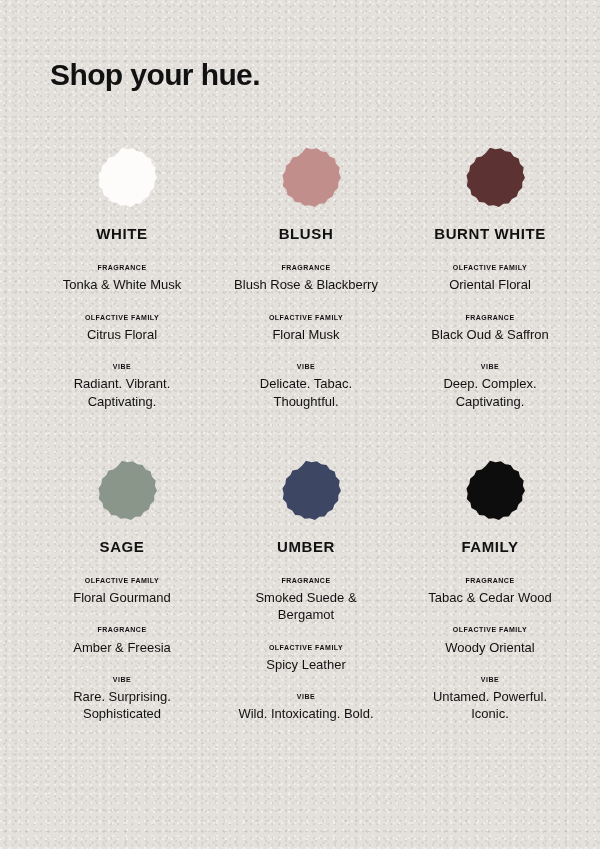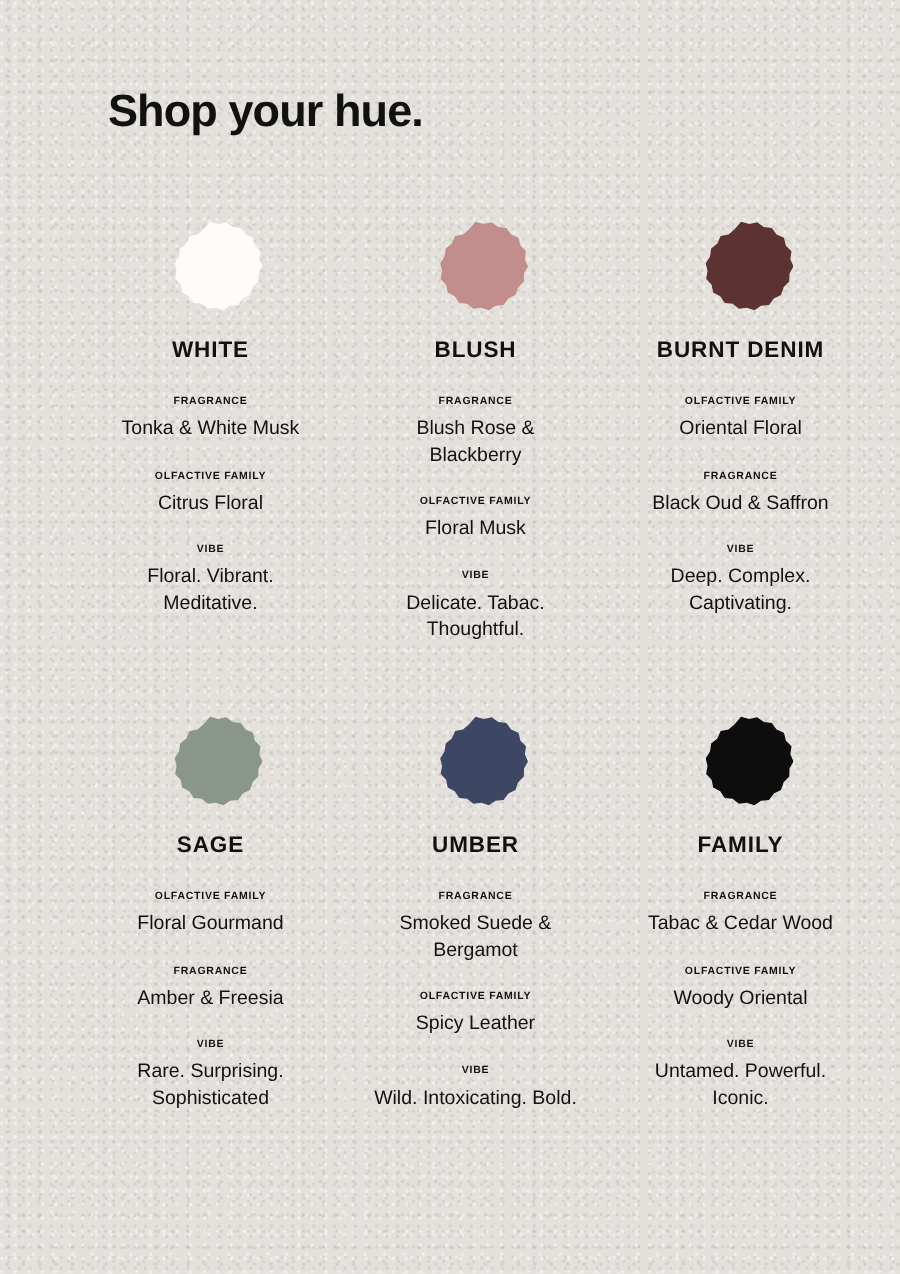--- a/index.html
+++ b/index.html
@@ -30,21 +30,21 @@
       radial-gradient(circle at 57% 9%,  rgba(150,145,138,0.30) 0 1px, transparent 1.3px);
     background-size: 9px 9px, 11px 11px, 13px 13px, 7px 7px, 15px 15px, 10px 10px;
     z-index: 0;
   }
   .page {
     position: relative;
     z-index: 1;
     width: 100%;
     height: 100%;
     box-sizing: border-box;
-    padding: 58px 38px 0 72px;
+    padding: 58px 38px 0 50px;
   }
   .page-title {
     font-size: 30px;
     font-weight: bold;
     letter-spacing: -0.6px;
     line-height: 1.1;
     margin: 0 0 46px 0;
   }
   .hue-grid {
     display: grid;
@@ -118,21 +118,21 @@
       <div class="attr">
         <div class="attr-label">FRAGRANCE</div>
         <div class="attr-value">Tonka &amp; White Musk</div>
       </div>
       <div class="attr">
         <div class="attr-label">OLFACTIVE FAMILY</div>
         <div class="attr-value">Citrus Floral</div>
       </div>
       <div class="attr">
         <div class="attr-label">VIBE</div>
-        <div class="attr-value">Floral. Vibrant. Meditative.</div>
+        <div class="attr-value">Radiant. Vibrant. Captivating.</div>
       </div>
     </div>
 
     <div class="hue-card">
       <div class="swatch-wrap">
         <svg class="swatch" viewBox="0 0 100 100">
           <path d="M50 4 L57.9 6.2 L65.4 4.5 L71.8 9.1 L79.4 9.9 L83.9 16.3 L90.9 19.4 L92.8 26.8 L98.1 32.1 L97 39.7 L100 46.7 L96.2 53.3 L96 61 L90.6 66.4 L88.1 73.7 L81.3 77.2 L76.7 83.4 L69.1 84 L62.8 88.4 L55.5 86 L48 86.9 L42 82.2 L34.5 81.4 L30.2 75.1 L23.5 71.5 L22 64 L16.8 58.5 L18.1 51 L16.4 43.6 L20.5 37.2 L21.6 29.6 L27.5 24.7 L30.6 17.7 L38.1 16.3 L43.9 11.3 Z" fill="#c18e8b"></path>
         </svg>
       </div>
       <div class="hue-name">BLUSH</div>
@@ -149,21 +149,21 @@
         <div class="attr-value">Delicate. Tabac. Thoughtful.</div>
       </div>
     </div>
 
     <div class="hue-card">
       <div class="swatch-wrap">
         <svg class="swatch" viewBox="0 0 100 100">
           <path d="M50 4 L57.9 6.2 L65.4 4.5 L71.8 9.1 L79.4 9.9 L83.9 16.3 L90.9 19.4 L92.8 26.8 L98.1 32.1 L97 39.7 L100 46.7 L96.2 53.3 L96 61 L90.6 66.4 L88.1 73.7 L81.3 77.2 L76.7 83.4 L69.1 84 L62.8 88.4 L55.5 86 L48 86.9 L42 82.2 L34.5 81.4 L30.2 75.1 L23.5 71.5 L22 64 L16.8 58.5 L18.1 51 L16.4 43.6 L20.5 37.2 L21.6 29.6 L27.5 24.7 L30.6 17.7 L38.1 16.3 L43.9 11.3 Z" fill="#5c3233"></path>
         </svg>
       </div>
-      <div class="hue-name">BURNT DENIM</div>
+      <div class="hue-name">BURNT WHITE</div>
       <div class="attr">
         <div class="attr-label">OLFACTIVE FAMILY</div>
         <div class="attr-value">Oriental Floral</div>
       </div>
       <div class="attr">
         <div class="attr-label">FRAGRANCE</div>
         <div class="attr-value">Black Oud &amp; Saffron</div>
       </div>
       <div class="attr">
         <div class="attr-label">VIBE</div>

